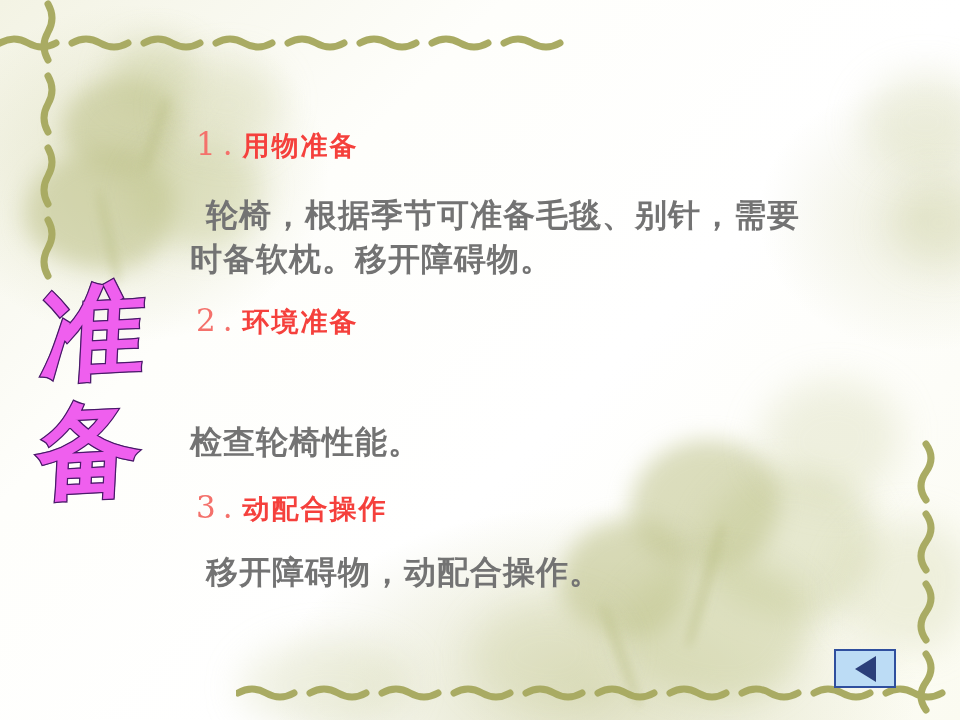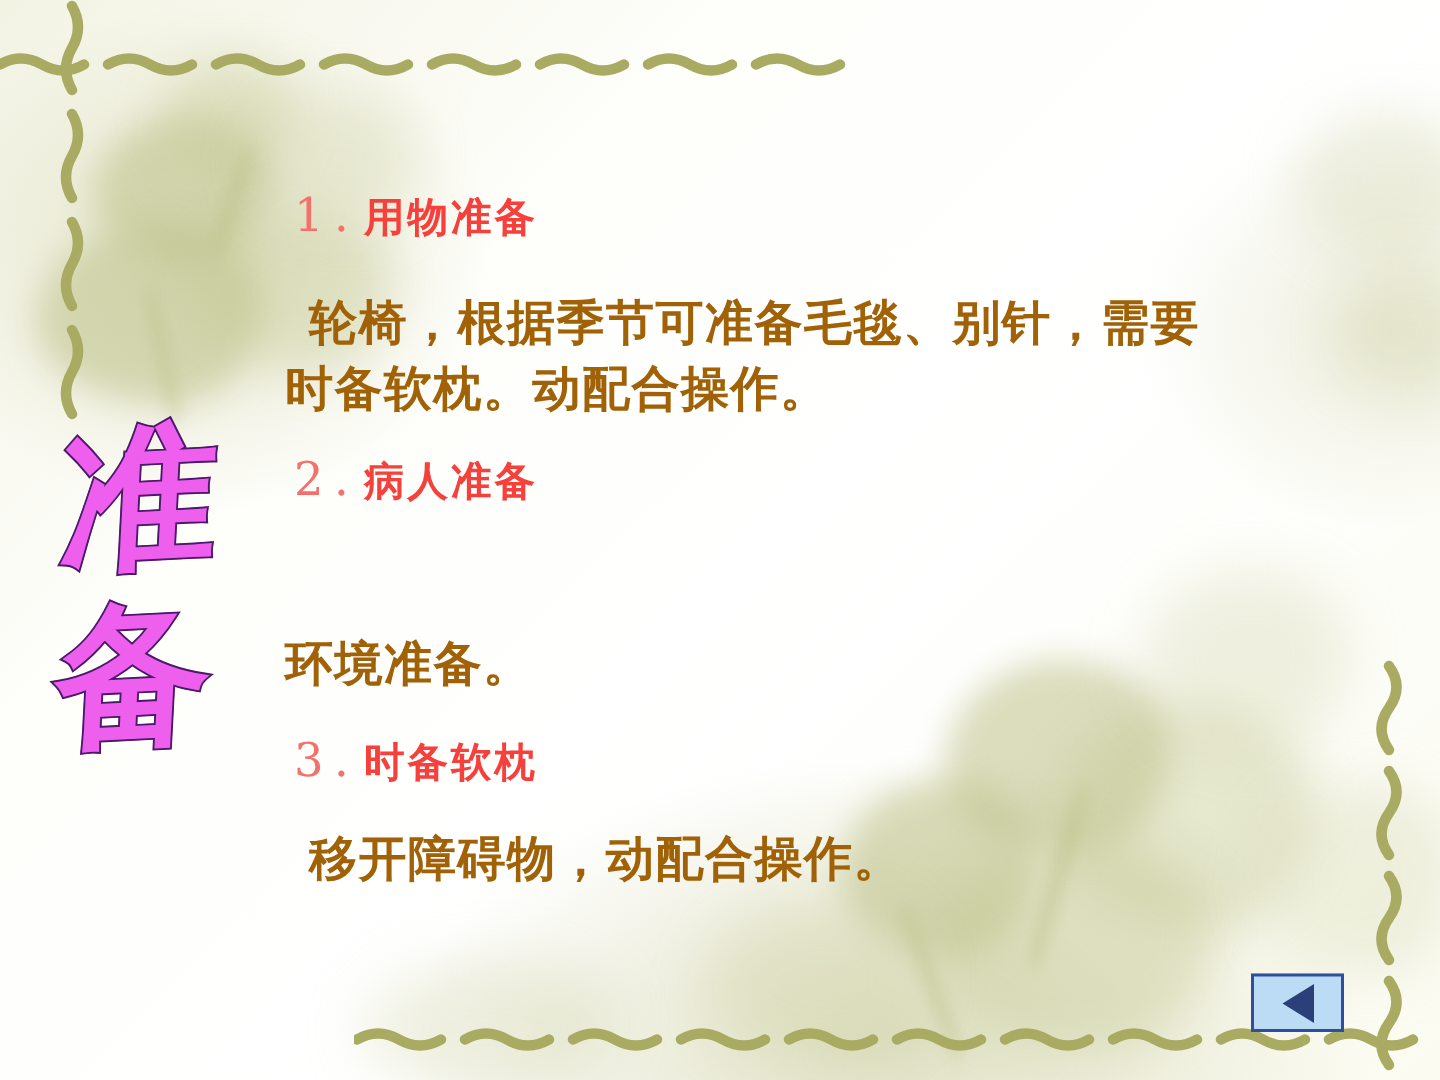--- a/index.html
+++ b/index.html
@@ -104,21 +104,21 @@
     margin-left: 6px;
     margin-top: 32px;
   }
 
   .body-line {
     position: absolute;
     white-space: nowrap;
     font-family: "DejaVu Sans", "Liberation Sans", sans-serif;
     font-size: 32px;
     font-weight: 700;
-    color: #a16207;
+    color: #737373;
     letter-spacing: 1px;
     line-height: 1;
     text-align: center;
   }
 
   
   #back-button {
     position: absolute;
     left: 834px;
     top: 649px;
@@ -226,29 +226,29 @@
 
   <div id="wordart">
     <div class="wa-char c1">准</div>
     <div class="wa-char c2">备</div>
   </div>
 
   <div class="heading" style="left:196px; top:129px;">
     <span class="num">1</span><span class="dot">.</span><span class="htext">用物准备</span>
   </div>
   <div class="body-line" style="left:206px; top:199px;">轮椅，根据季节可准备毛毯、别针，需要</div>
-  <div class="body-line" style="left:190px; top:243px;">时备软枕。动配合操作。</div>
+  <div class="body-line" style="left:190px; top:243px;">时备软枕。移开障碍物。</div>
 
   <div class="heading" style="left:196px; top:305px;">
-    <span class="num">2</span><span class="dot">.</span><span class="htext">病人准备</span>
-  </div>
-  <div class="body-line" style="left:190px; top:426px;">环境准备。</div>
+    <span class="num">2</span><span class="dot">.</span><span class="htext">环境准备</span>
+  </div>
+  <div class="body-line" style="left:190px; top:426px;">检查轮椅性能。</div>
 
   <div class="heading" style="left:196px; top:492px;">
-    <span class="num">3</span><span class="dot">.</span><span class="htext">时备软枕</span>
+    <span class="num">3</span><span class="dot">.</span><span class="htext">动配合操作</span>
   </div>
   <div class="body-line" style="left:206px; top:556px;">移开障碍物，动配合操作。</div>
 
   <div id="back-button">
     <span class="tri"></span>
   </div>
 
 </div>
 
 </body></html>

